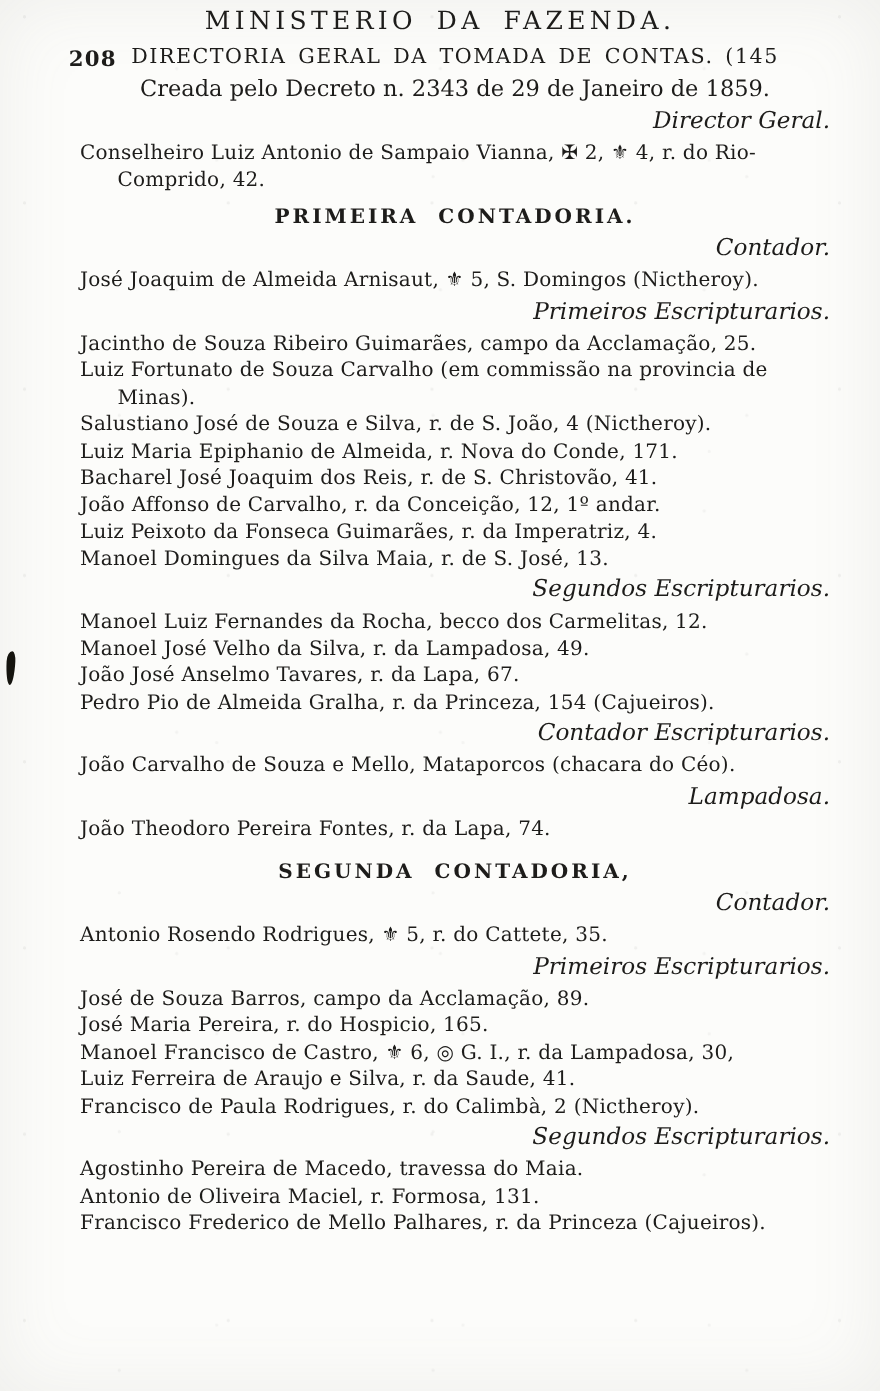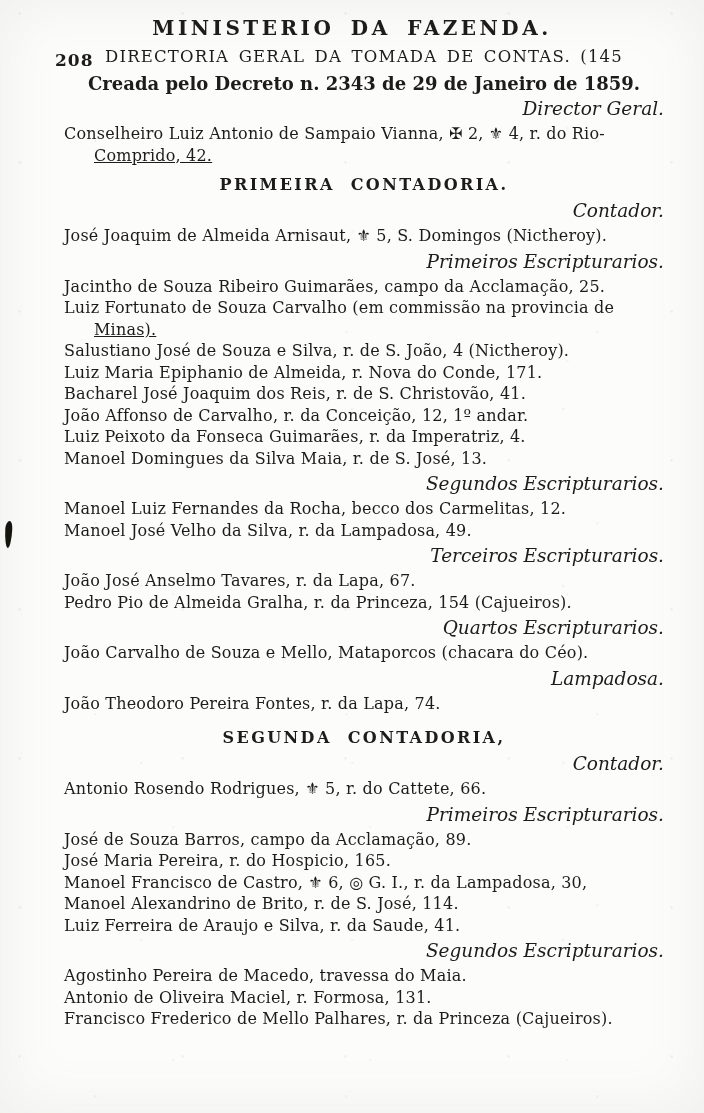--- a/index.html
+++ b/index.html
@@ -38,44 +38,44 @@
   }
   .page-number {
     position: absolute;
     left: 55px;
     top: 34px;
     font-size: 17px;
     font-weight: bold;
     letter-spacing: 1px;
   }
   .page-title {
-    margin: 16px;
+    margin: 4px;
     text-align: center;
     font-size: 20px;
-    font-weight: bold;
+    font-weight: normal;
     letter-spacing: 3.5px;
     word-spacing: 6px;
   }
   .content {
     position: relative;
     padding: 0 40px 0 64px;
   }
   .ln { white-space: nowrap; }
   .ln.dir {
     text-align: center;
     font-size: 16.5px;
     font-weight: normal;
     letter-spacing: 1.2px;
     word-spacing: 3px;
     margin: 3px 0 2px 0;
   }
   .ln.center {
     text-align: center;
     font-size: 18px;
-    font-weight: bold;
+    font-weight: normal;
     margin: 7px 0 1px 0;
   }
   .ln.italic-c {
     text-align: right;
     font-style: italic;
     font-size: 18.5px;
     line-height: 23px;
     margin: 3px 0 3px 0;
   }
   .ln.caps {
@@ -85,21 +85,21 @@
     letter-spacing: 2.4px;
     word-spacing: 8px;
     margin: 9px 0 5px 0;
   }
   .ln.caps.big-gap { margin-top: 14px; }
   .ln.entry, .ln.cont {
     font-size: 16px;
     line-height: 21.5px;
     letter-spacing: .2px;
   }
-  .ln.cont { padding-left: 30px; text-decoration: underline; }
+  .ln.cont { padding-left: 30px; }
   .ink-mark {
     position: absolute;
     left: 5px;
     top: 521px;
     width: 7px;
     height: 27px;
     background: #15140f;
     border-radius: 60% 40% 50% 50% / 30% 30% 70% 70%;
     transform: rotate(3deg);
   }
@@ -128,36 +128,35 @@
       <div class="ln cont">Minas).</div>
       <div class="ln entry">Salustiano José de Souza e Silva, r. de S. João, 4 (Nictheroy).</div>
       <div class="ln entry">Luiz Maria Epiphanio de Almeida, r. Nova do Conde, 171.</div>
       <div class="ln entry">Bacharel José Joaquim dos Reis, r. de S. Christovão, 41.</div>
       <div class="ln entry">João Affonso de Carvalho, r. da Conceição, 12, 1º andar.</div>
       <div class="ln entry">Luiz Peixoto da Fonseca Guimarães, r. da Imperatriz, 4.</div>
       <div class="ln entry">Manoel Domingues da Silva Maia, r. de S. José, 13.</div>
       <div class="ln italic-c">Segundos Escripturarios.</div>
       <div class="ln entry">Manoel Luiz Fernandes da Rocha, becco dos Carmelitas, 12.</div>
       <div class="ln entry">Manoel José Velho da Silva, r. da Lampadosa, 49.</div>
-      <div class="ln italic-c">Terceiros Escripturarios.</div>
       <div class="ln entry">João José Anselmo Tavares, r. da Lapa, 67.</div>
       <div class="ln entry">Pedro Pio de Almeida Gralha, r. da Princeza, 154 (Cajueiros).</div>
-      <div class="ln italic-c">Quartos Escripturarios.</div>
+      <div class="ln italic-c">Contador Escripturarios.</div>
       <div class="ln entry">João Carvalho de Souza e Mello, Mataporcos (chacara do Céo).</div>
       <div class="ln italic-c">Lampadosa.</div>
       <div class="ln entry">João Theodoro Pereira Fontes, r. da Lapa, 74.</div>
       <div class="ln caps big-gap">SEGUNDA CONTADORIA,</div>
       <div class="ln italic-c">Contador.</div>
-      <div class="ln entry">Antonio Rosendo Rodrigues, ⚜ 5, r. do Cattete, 66.</div>
+      <div class="ln entry">Antonio Rosendo Rodrigues, ⚜ 5, r. do Cattete, 35.</div>
       <div class="ln italic-c">Primeiros Escripturarios.</div>
       <div class="ln entry">José de Souza Barros, campo da Acclamação, 89.</div>
       <div class="ln entry">José Maria Pereira, r. do Hospicio, 165.</div>
       <div class="ln entry">Manoel Francisco de Castro, ⚜ 6, ◎ G. I., r. da Lampadosa, 30,</div>
-      <div class="ln entry">Manoel Alexandrino de Brito, r. de S. José, 114.</div>
       <div class="ln entry">Luiz Ferreira de Araujo e Silva, r. da Saude, 41.</div>
+      <div class="ln entry">Francisco de Paula Rodrigues, r. do Calimbà, 2 (Nictheroy).</div>
       <div class="ln italic-c">Segundos Escripturarios.</div>
       <div class="ln entry">Agostinho Pereira de Macedo, travessa do Maia.</div>
       <div class="ln entry">Antonio de Oliveira Maciel, r. Formosa, 131.</div>
       <div class="ln entry">Francisco Frederico de Mello Palhares, r. da Princeza (Cajueiros).</div>
     </div>
 
   <div class="ink-mark"></div>
 </div>
 
 </body></html>

